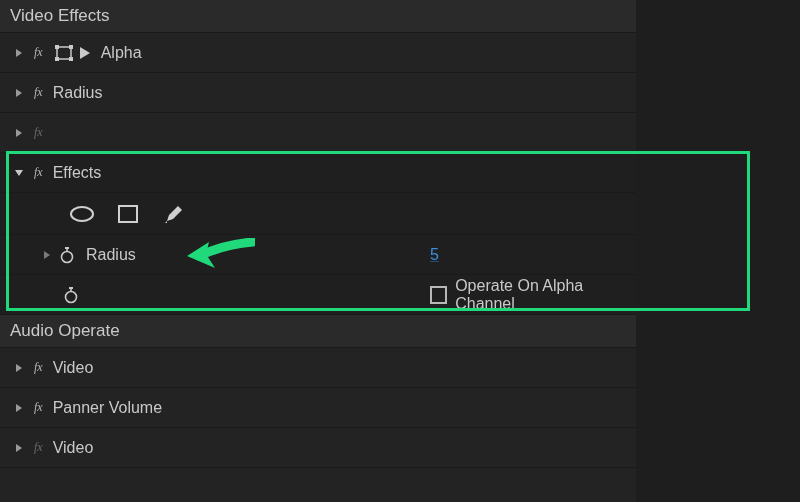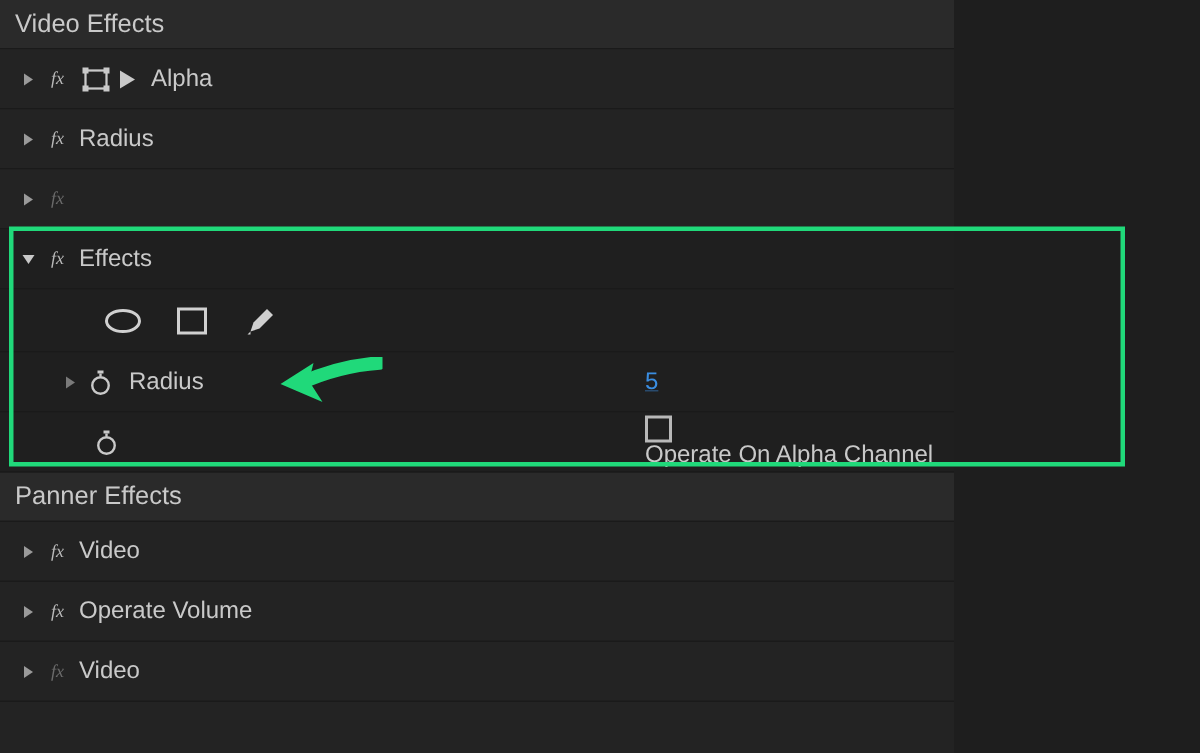--- a/index.html
+++ b/index.html
@@ -125,48 +125,48 @@
 
   <div class="row sub" style="background:#1f1f1f;position:relative;">
     <span class="disclosure" style="visibility:hidden;"></span>
     <span class="stopwatch">
       <svg width="16" height="18" viewBox="0 0 16 18">
           <circle cx="8" cy="11" r="5.5" fill="none" stroke="#c9c9c9" stroke-width="1.6"></circle>
           <rect x="6" y="1" width="4" height="2" fill="#c9c9c9"></rect>
           <line x1="8" y1="3" x2="8" y2="5" stroke="#c9c9c9" stroke-width="1.6"></line>
         </svg>
     </span>
-    <span class="value-col" style="display:flex;align-items:flex-start;flex-direction:column;">
+    <span class="value-col" style="display:flex;align-items:center;">
       <span class="checkbox"></span>
       <span class="label">Operate On Alpha Channel</span>
     </span>
   </div>
 
   <div class="section-header">
-    <span>Panner Effects</span>
+    <span>Audio Operate</span>
   </div>
 
   <div class="row">
     <span class="disclosure">
       <svg viewBox="0 0 10 10">
           <path d="M2 1 L8 5 L2 9 Z" fill="#9a9a9a"></path>
         </svg>
     </span>
     <span class="fx">fx</span>
     <span class="label">Video</span>
   </div>
 
   <div class="row">
     <span class="disclosure">
       <svg viewBox="0 0 10 10">
           <path d="M2 1 L8 5 L2 9 Z" fill="#9a9a9a"></path>
         </svg>
     </span>
     <span class="fx">fx</span>
-    <span class="label">Operate Volume</span>
+    <span class="label">Panner Volume</span>
   </div>
 
   <div class="row">
     <span class="disclosure">
       <svg viewBox="0 0 10 10">
           <path d="M2 1 L8 5 L2 9 Z" fill="#9a9a9a"></path>
         </svg>
     </span>
     <span class="fx dim">fx</span>
     <span class="label">Video</span>

